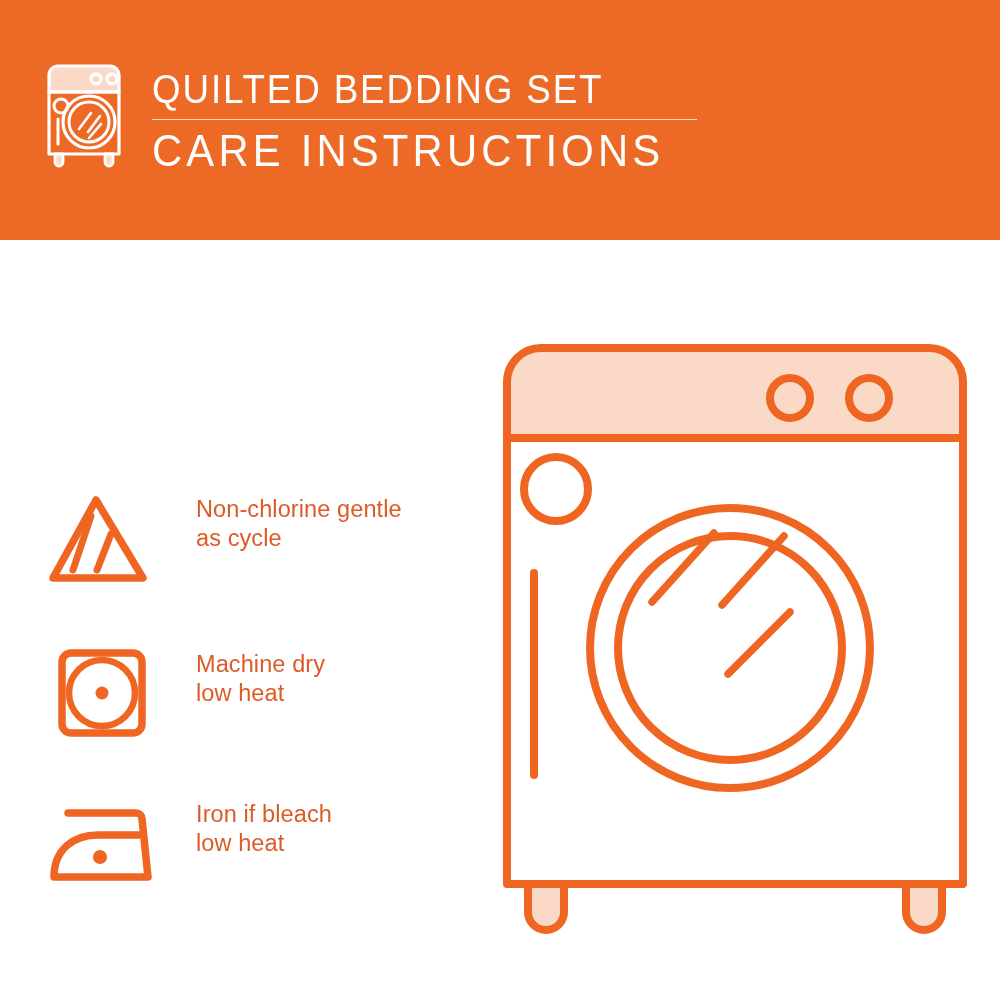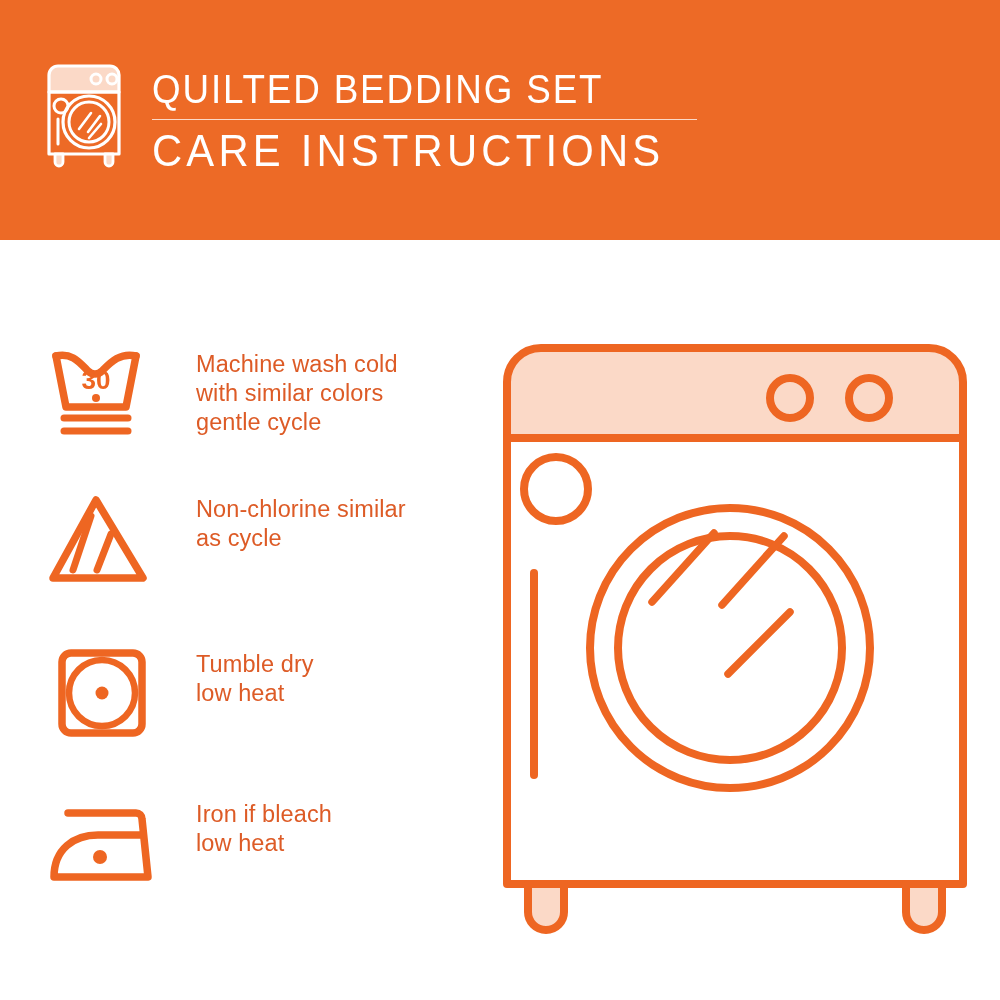--- a/index.html
+++ b/index.html
@@ -131,62 +131,45 @@
         <div class="title-main">QUILTED BEDDING SET</div>
         <div class="title-rule"></div>
         <div class="title-sub">CARE INSTRUCTIONS</div>
       </div>
 
     </div>
   </div>
 
   <div class="care-list">
 
-    <div class="care-row r0">
-      <div class="care-symbol">
-        <svg viewBox="0 0 124 104" width="124" height="104">
-          <path d="M12 15 L22 66 h60 L92 15" fill="none" stroke="#EE6622" stroke-width="7.5" stroke-linecap="round" stroke-linejoin="round"></path>
-          <path d="M12 15 C28 11 36 22 44 30 C48 34 54 34 58 30 C66 22 76 11 92 15" fill="none" stroke="#EE6622" stroke-width="7.5" stroke-linecap="round" stroke-linejoin="round"></path>
-          <text x="52" y="48" font-family="Liberation Sans, sans-serif" font-size="26" font-weight="700" fill="#EE6622" text-anchor="middle">30</text>
-          <circle cx="52" cy="57" r="4" fill="#EE6622"></circle>
-          <line x1="20" y1="77" x2="84" y2="77" stroke="#EE6622" stroke-width="7" stroke-linecap="round"></line>
-          <line x1="20" y1="90" x2="84" y2="90" stroke="#EE6622" stroke-width="7" stroke-linecap="round"></line>
-        </svg>
-      </div>
-      <div class="care-text">
-        <span class="ln">Machine wash cold</span>
-        <span class="ln">with similar colors</span>
-        <span class="ln">gentle cycle</span>
-      </div>
-    </div>
 
     <div class="care-row r1">
       <div class="care-symbol">
         <svg viewBox="0 0 124 104" width="124" height="104">
           <path d="M52 14 L99 92 H9 Z" fill="none" stroke="#EE6622" stroke-width="7.5" stroke-linejoin="round"></path>
           <line x1="47" y1="30" x2="29" y2="84" stroke="#EE6622" stroke-width="7" stroke-linecap="round"></line>
           <line x1="67" y1="48" x2="53" y2="84" stroke="#EE6622" stroke-width="7" stroke-linecap="round"></line>
         </svg>
       </div>
       <div class="care-text">
-        <span class="ln">Non-chlorine similar</span>
+        <span class="ln">Non-chlorine gentle</span>
         <span class="ln">as cycle</span>
       </div>
     </div>
 
     <div class="care-row r2">
       <div class="care-symbol">
         <svg viewBox="0 0 124 104" width="124" height="104">
           <rect x="18" y="12" width="80" height="80" rx="9" ry="9" fill="none" stroke="#EE6622" stroke-width="7.5"></rect>
           <circle cx="58" cy="52" r="33" fill="none" stroke="#EE6622" stroke-width="6.5"></circle>
           <circle cx="58" cy="52" r="6.5" fill="#EE6622"></circle>
         </svg>
       </div>
       <div class="care-text">
-        <span class="ln">Tumble dry</span>
+        <span class="ln">Machine dry</span>
         <span class="ln">low heat</span>
       </div>
     </div>
 
     <div class="care-row r3">
       <div class="care-symbol">
         <svg viewBox="0 0 124 104" width="124" height="104">
           <path d="M24 22 H92 a6 6 0 0 1 6 6 L104 86 H10 C10 58 30 44 54 44 H98" fill="none" stroke="#EE6622" stroke-width="7.5" stroke-linecap="round" stroke-linejoin="round"></path>
           <circle cx="56" cy="66" r="7" fill="#EE6622"></circle>
         </svg>

